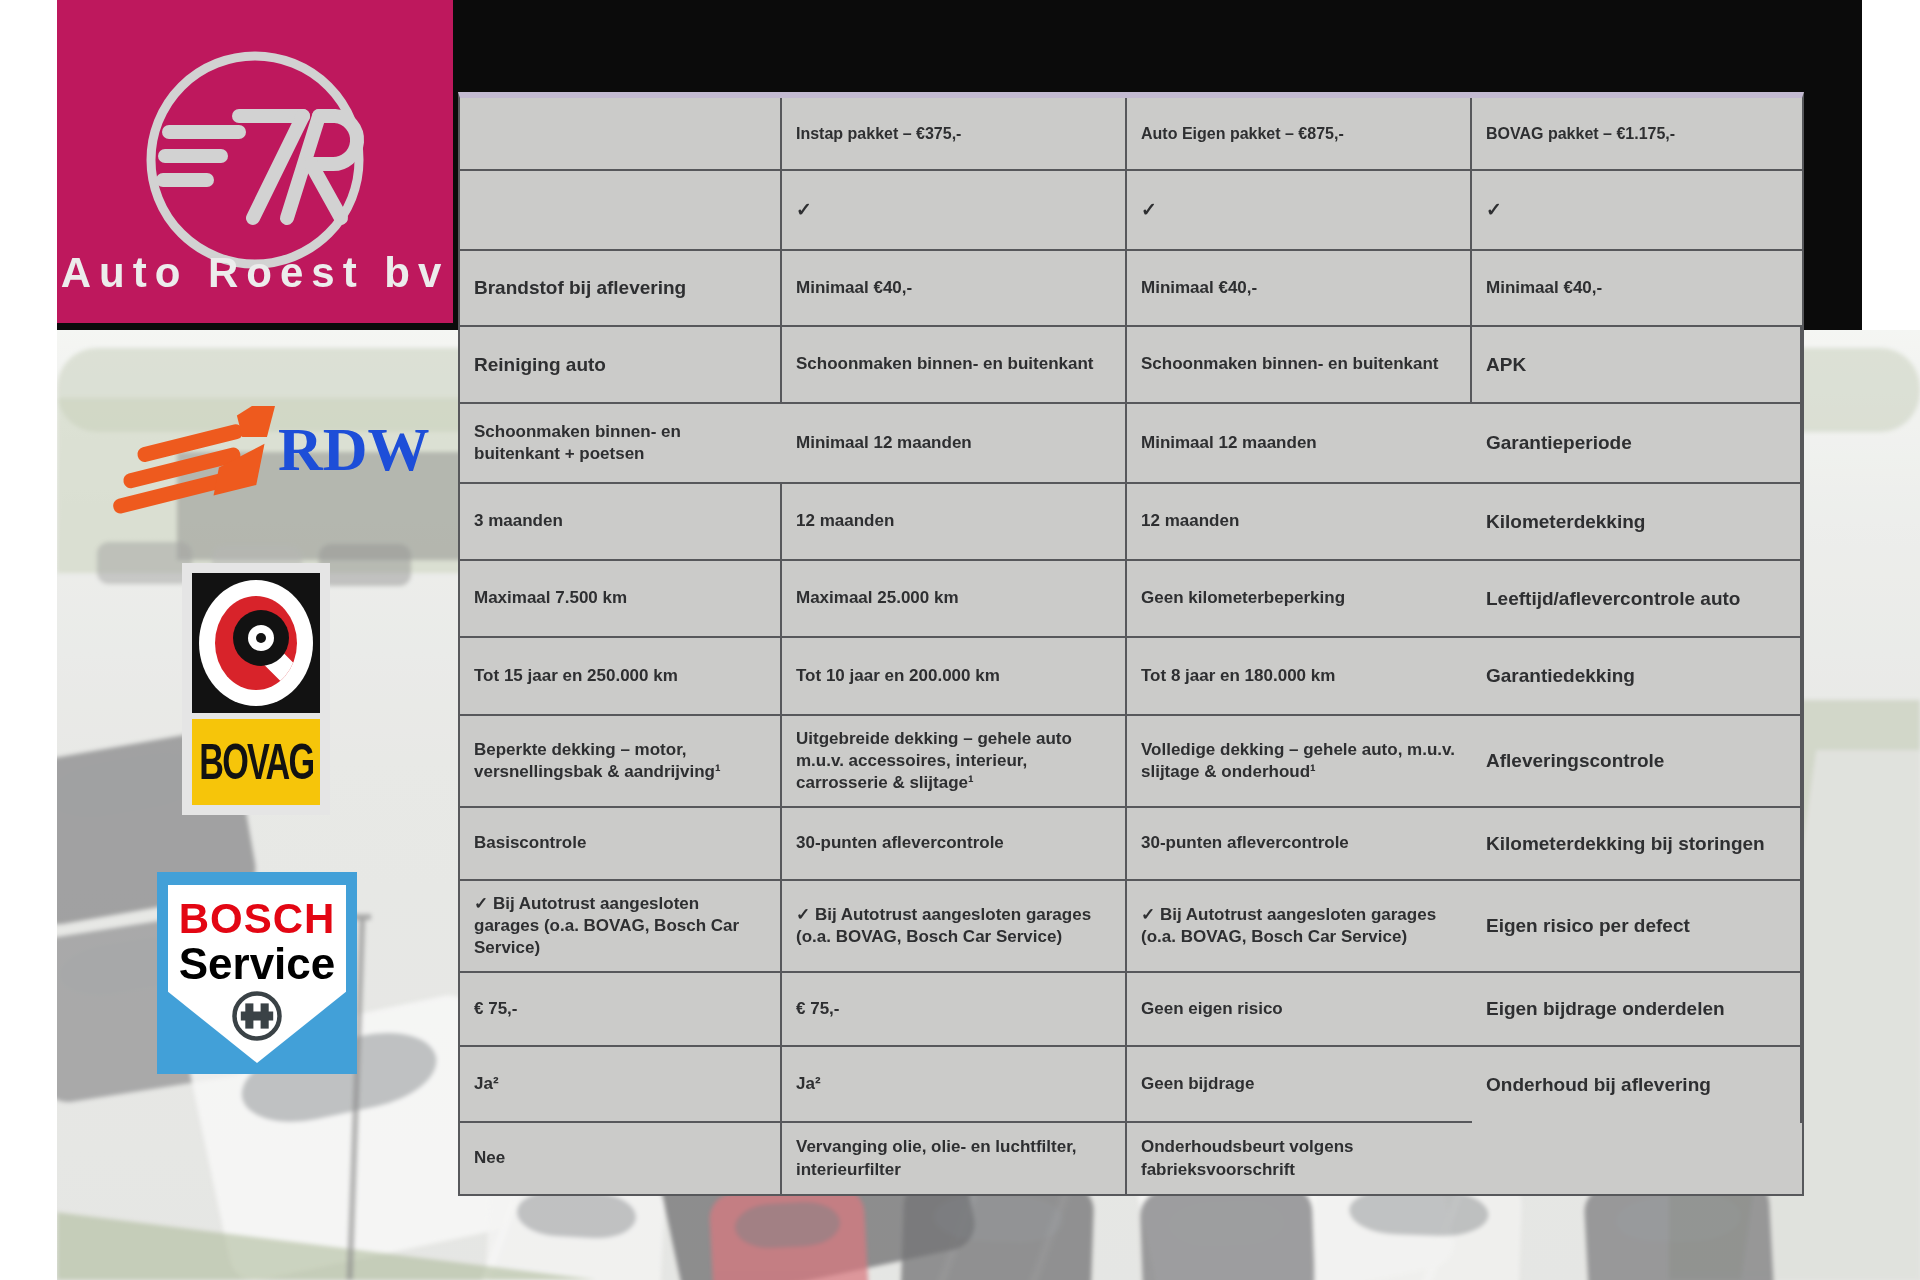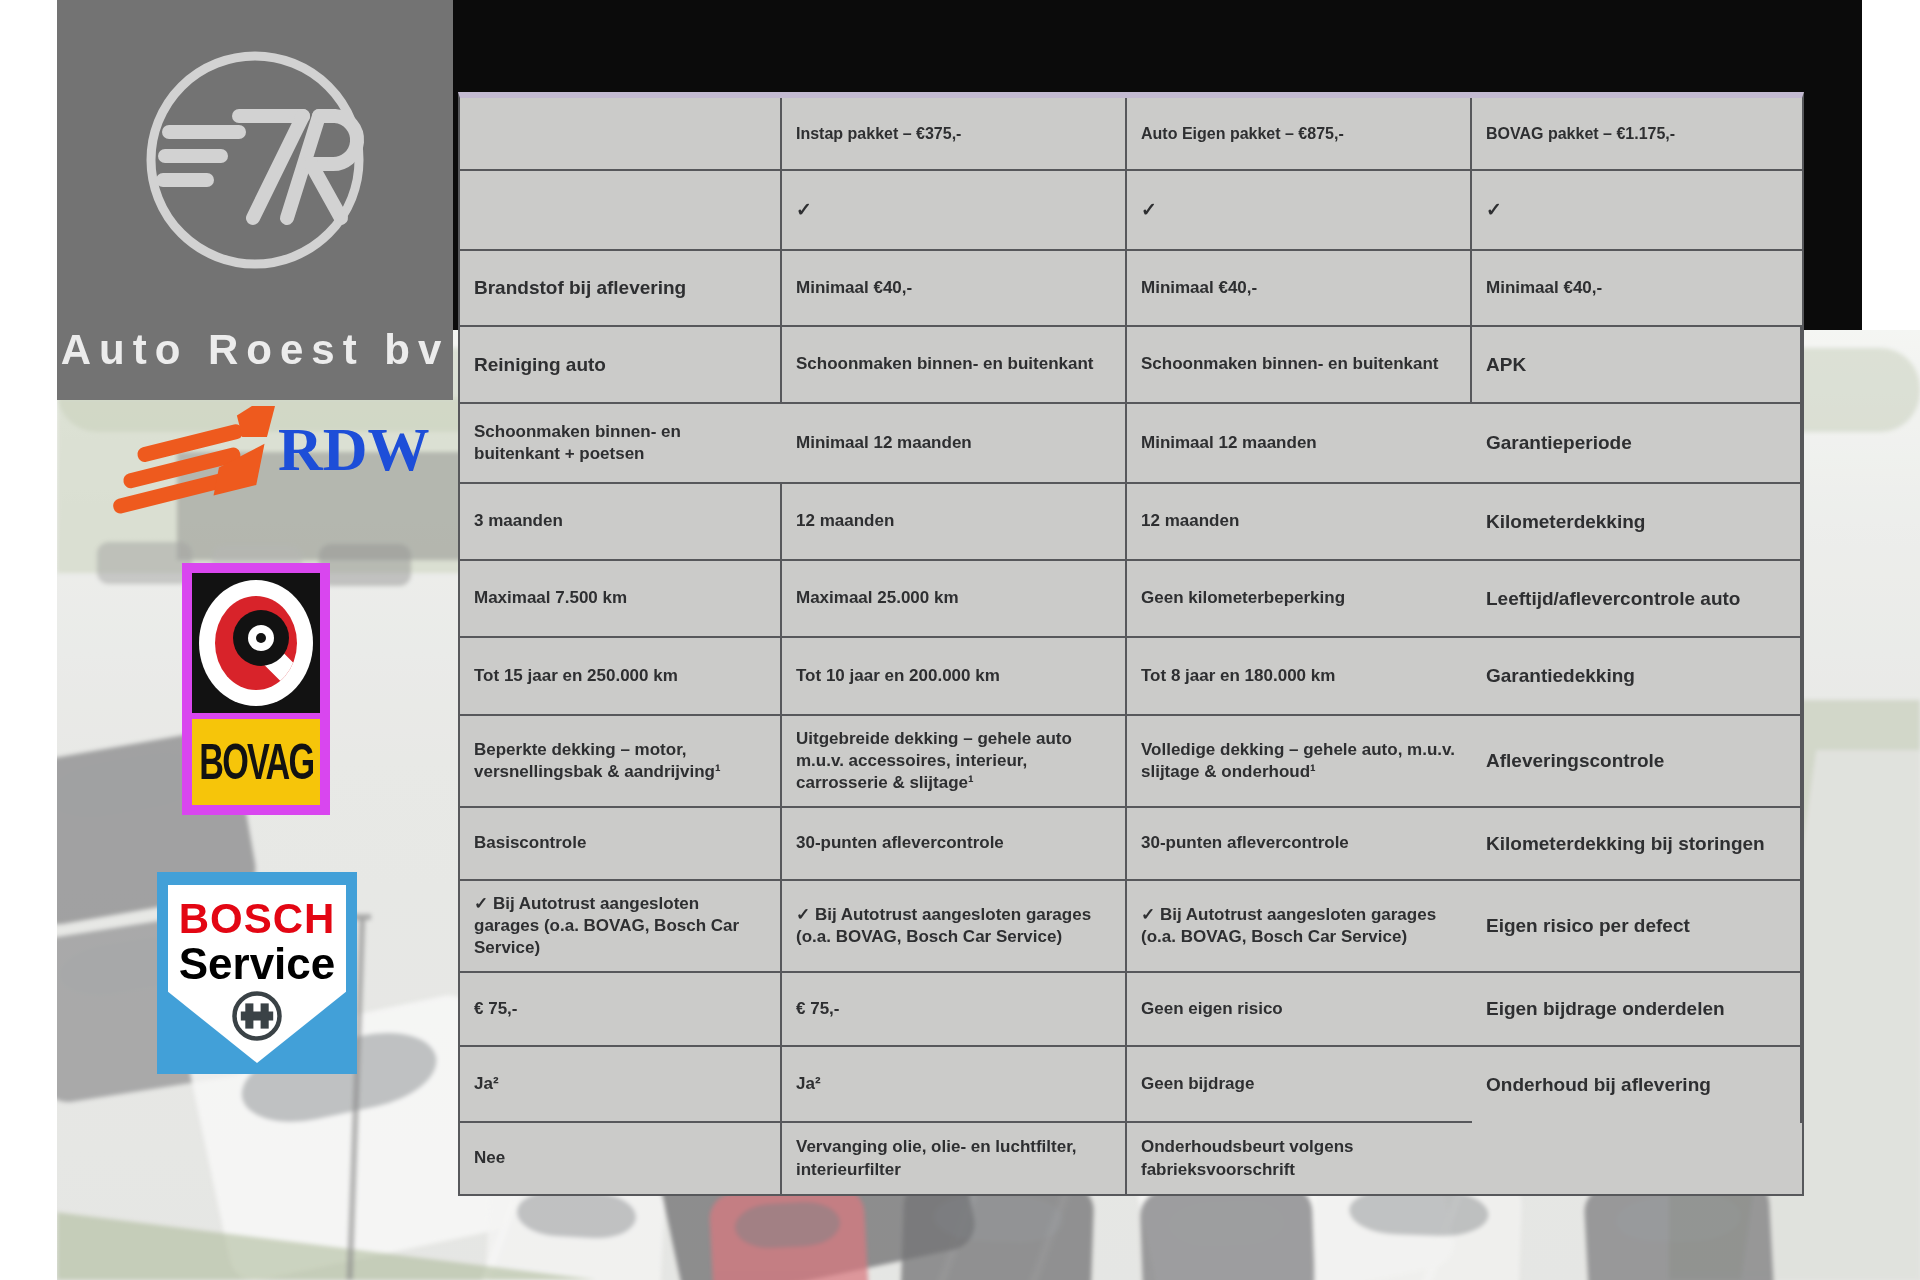--- a/index.html
+++ b/index.html
@@ -21,21 +21,21 @@
   .pline{width:8px;height:270px;background:#fbfbfa;opacity:.8;transform:rotate(20deg);}
   .grassL{left:0;top:856px;width:540px;height:94px;background:#7f9260;opacity:.6;clip-path:polygon(0 28%,100% 100%,0 100%);}
   .grassR{left:1612px;top:370px;width:251px;height:580px;background:#8a9c6e;opacity:.45;}
   .pathR{left:1684px;top:420px;width:179px;height:530px;background:#d2d3cf;opacity:.85;clip-path:polygon(42% 0,100% 0,100% 100%,0 100%);}
   .lamppost{left:296px;top:588px;width:6px;height:362px;background:#3f3f3f;opacity:.6;transform:rotate(2deg);}
   .lamparm{left:268px;top:584px;width:46px;height:6px;background:#3f3f3f;opacity:.6;}
   .photo::after{content:'';position:absolute;inset:0;background:rgba(255,255,255,.38);}
 
   
   .top-band{position:absolute;left:57px;top:0;width:1805px;height:330px;background:#0b0b0b;z-index:1;}
-  .logo-box{position:absolute;left:57px;top:0;width:396px;height:400px;background:#737373;z-index:2;}
+  .logo-box{position:absolute;left:57px;top:0;width:396px;height:323px;background:#be185d;z-index:2;}
   .logo-box svg{position:absolute;left:78px;top:40px;}
   .company-name{position:absolute;left:0;width:100%;bottom:26px;text-align:center;color:#ececec;
                 font-size:42px;font-weight:bold;letter-spacing:8px;white-space:nowrap;}
 
   
   .tbl{position:absolute;left:458px;top:92px;z-index:3;display:grid;
        grid-template-columns:322px 345px 345px 330px;
        grid-template-rows:73px 80px 76px 77px 80px 77px 77px 78px 92px 73px 92px 74px 76px 71px;
        background:#cbcbc9;
        border-top:6px solid #c3bad1;border-left:2px solid #57585b;border-right:2px solid #57585b;border-bottom:2px solid #57585b;}
@@ -47,21 +47,21 @@
   .lcell{font-size:19px;}
   .dcell{font-size:17px;line-height:1.3;}
   .checkrow{font-size:19px;}
 
   
   .rdw{position:absolute;left:100px;top:406px;width:310px;height:120px;z-index:4;}
   .rdw-text{position:absolute;left:178px;top:8px;font-family:"Liberation Serif",serif;font-weight:bold;
             font-size:62px;color:#1d4ed8;}
 
   
-  .bovag{position:absolute;left:182px;top:563px;width:148px;height:252px;background:#d946ef;z-index:4;
+  .bovag{position:absolute;left:182px;top:563px;width:148px;height:252px;background:#e5e5e5;z-index:4;
          box-sizing:border-box;padding:10px;}
   .bovag-top{position:relative;width:128px;height:140px;background:#121212;}
   .bovag-circle{position:absolute;inset:7px;border-radius:50%;background:#ffffff;}
   .bovag-red{position:absolute;inset:16px;border-radius:50%;background:#d8232a;overflow:hidden;}
   .bovag-handle{position:absolute;left:58px;top:36px;width:22px;height:74px;background:#ffffff;border-radius:12px;
                 transform:rotate(-45deg);}
   .bovag-ring{position:absolute;left:18px;top:14px;width:56px;height:56px;border-radius:50%;background:#121212;}
   .bovag-hole{position:absolute;inset:15px;border-radius:50%;background:#ffffff;}
   .bovag-dot{position:absolute;inset:8px;border-radius:50%;background:#121212;}
   .bovag-band{margin-top:6px;width:128px;height:86px;background:#f6c50a;display:flex;align-items:center;justify-content:center;}

